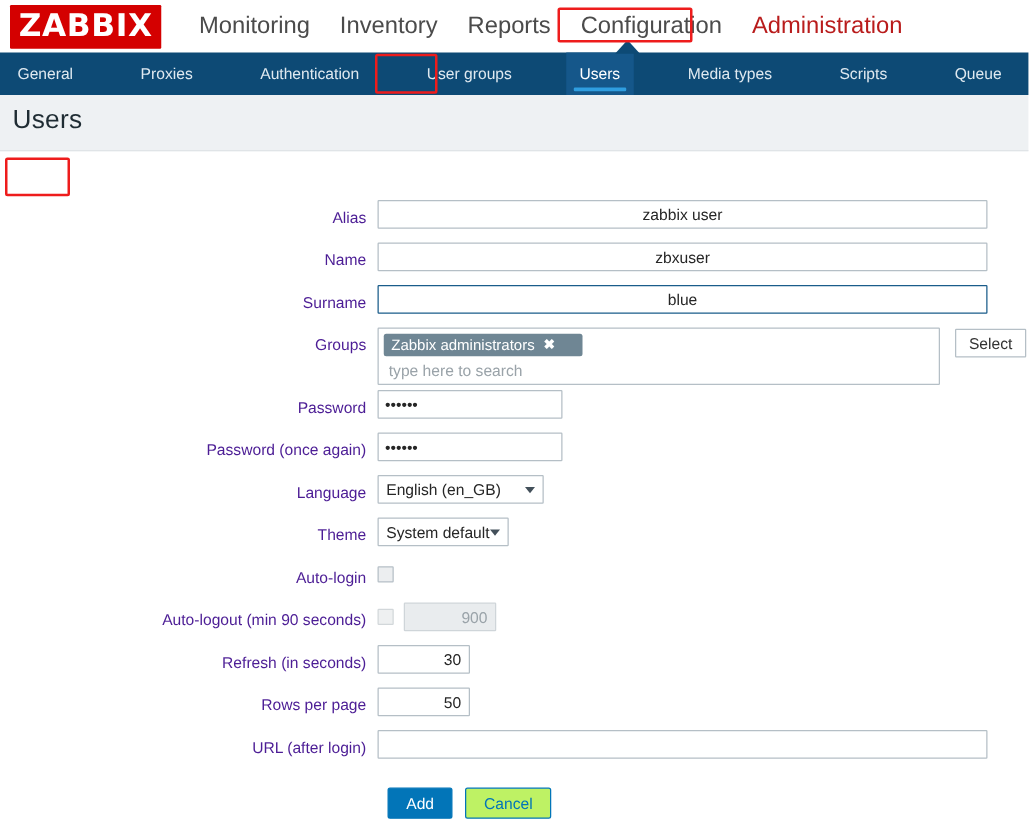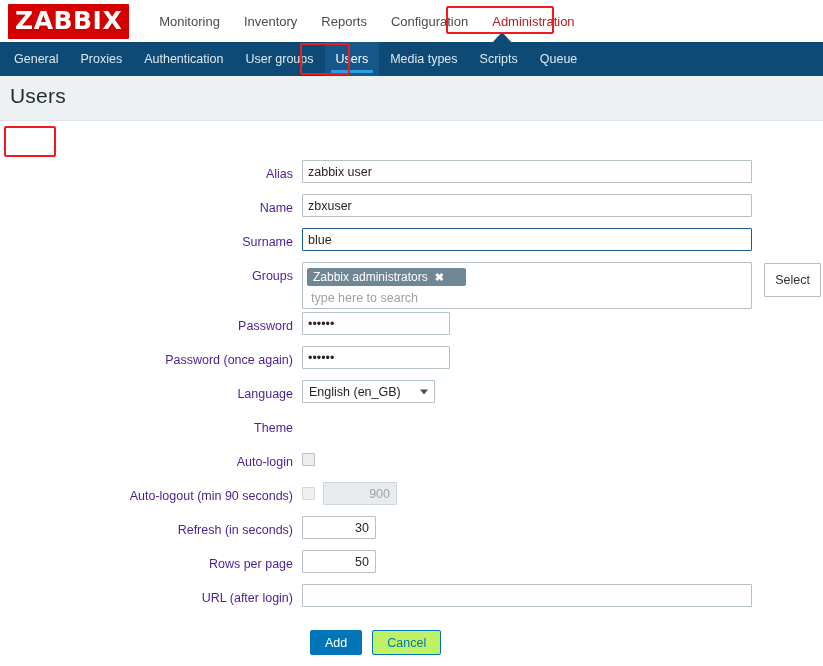--- a/index.html
+++ b/index.html
@@ -27,21 +27,21 @@
     letter-spacing: 0.5px;
     line-height: 1;
     padding: 4px 7px 6px 7px;
     border-radius: 1px;
     user-select:none;
     text-align:right;
   }
   .mainnav { display:flex; align-items:center; margin-left: 18px; height: 42px; }
   .mainnav a {
     color: #4b4b4b;
-    font-size: 13px;
+    font-size: 19px;
     text-decoration: none;
     padding: 4px 12px;
     white-space: nowrap;
     position: relative;
   }
   .mainnav a.highlighted { color:#b91c1c; }
   
   .redbox {
     position:absolute;
     border: 2px solid #ee1c1c;
@@ -50,21 +50,21 @@
     z-index: 40;
   }
   #rb-admin { left: 446px; top: 6px; width: 108px; height: 28px; }
   #rb-users { left: 300px; top: 43px; width: 50px; height: 32px; }
   #rb-usertab { left: 4px; top: 126px; width: 52px; height: 31px; }
 
   
   .subnav {
     position:absolute; left:0; top:42px; width:823px; height:34px;
     background:#0d4a75;
-    display:flex; align-items:center;
+    display:flex; align-items:center;gap:32px;
   }
   .subnav a {
     color:#dfe9f0;
     font-size:12.5px;
     text-decoration:none;
     padding: 9px 11px;
     white-space:nowrap;
     position:relative;
     height:34px;
     line-height:16px;
@@ -143,21 +143,21 @@
     height: 23px;
     border: 1px solid #b5bfc6;
     background: #fff;
     font-family: "Liberation Sans", sans-serif;
     font-size: 12.5px;
     color: #262626;
     padding: 1px 5px;
     outline: none;
     border-radius: 1px;
   }
-  input.txt.wide { width: 450px; }
+  input.txt.wide { width: 488px; text-align: center; }
   input.txt.pw   { width: 148px; }
   input.txt.num  { width: 74px; text-align: right; padding-right: 6px; }
   input.txt.focused {
     border: 1px solid #1a5c8a;
     box-shadow: none;
   }
   input.txt.disabled {
     background:#e9ecee;
     color:#9aa3a9;
     border:1px solid #cfd5d9;
@@ -199,21 +199,21 @@
     font-family:"Liberation Sans", sans-serif;
     font-size:12.5px;
     color:#9aa3a9;
     background:transparent;
   }
   .ms-search::placeholder { color:#9aa3a9; }
 
   .btn-select {
     position:absolute;
     left: 462px; top: 1px;
-    width: 57px; height: 34px;
+    width: 57px; height: 23px;
     border:1px solid #b5bfc6;
     background:#fff;
     color:#333;
     font-family:"Liberation Sans", sans-serif;
     font-size:12.5px;
     border-radius:1px;
     cursor:pointer;
     padding:0;
   }
 
@@ -369,20 +369,26 @@
       <div class="fieldwrap">
         <div class="sel lang">
           <span>English (en_GB)</span>
           <span class="caret"></span>
         </div>
       </div>
     </div>
 
     <div class="row">
       <div class="lbl">Theme</div>
+      <div class="fieldwrap">
+        <div class="sel theme">
+          <span>System default</span>
+          <span class="caret"></span>
+        </div>
+      </div>
     </div>
 
     <div class="row">
       <div class="lbl">Auto-login</div>
       <div class="fieldwrap">
         <span class="cbx"></span>
       </div>
     </div>
 
     <div class="row">

